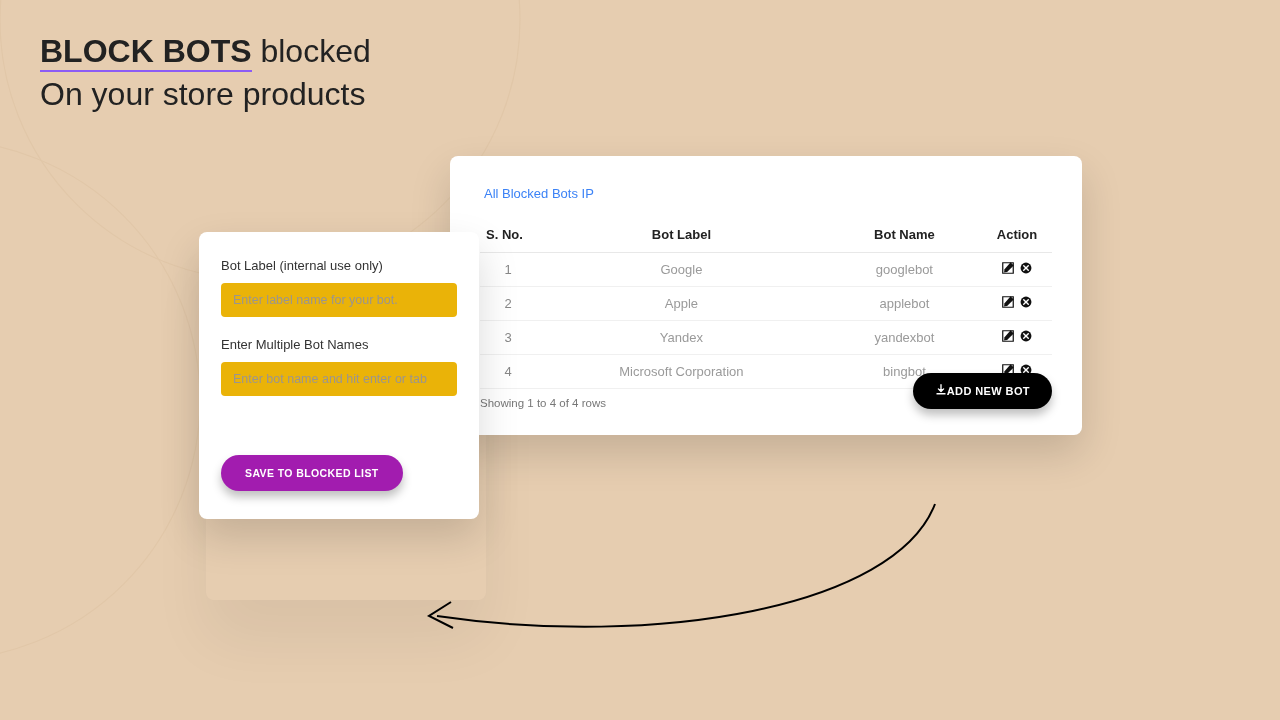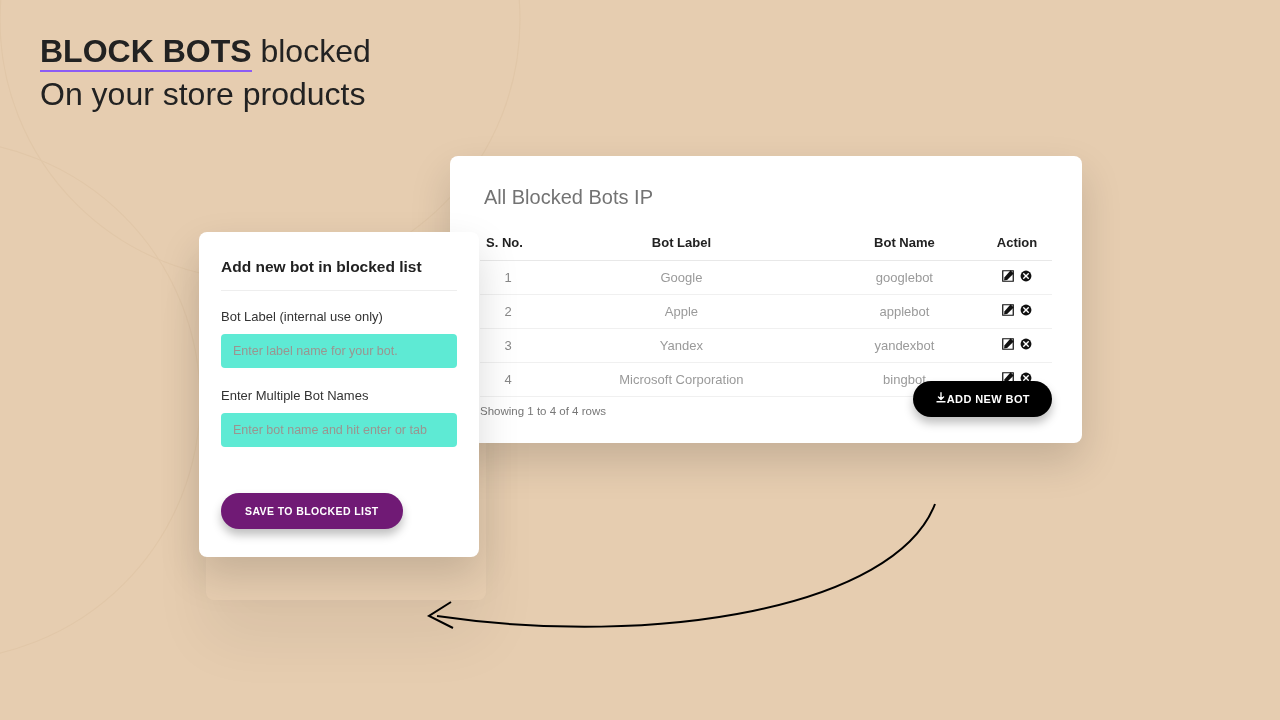--- a/index.html
+++ b/index.html
@@ -55,55 +55,56 @@
     margin-bottom: 18px;
   }
   .form-card label {
     display: block;
     font-size: 13px;
     color: #333;
     margin-bottom: 10px;
   }
   .form-card .input {
     width: 100%;
-    background: #5eead4;
+    background: #eab308;
     border: none;
     border-radius: 4px;
     padding: 10px 12px;
     font-size: 12.5px;
     color: #555;
     margin-bottom: 20px;
     outline: none;
   }
   .form-card .input::placeholder { color: #9a9590; }
   .save-btn {
-    background: #701a75;
+    background: #a21caf;
     color: #fff;
     border: none;
     border-radius: 999px;
     padding: 12px 24px;
     font-size: 10.5px;
     font-weight: 700;
     letter-spacing: 0.4px;
     cursor: pointer;
     box-shadow: 0 6px 10px rgba(0,0,0,0.25);
+    margin-top: 13px;
   }
 
   
   .list-card {
     position: absolute;
     left: 450px; top: 156px;
     width: 632px;
     padding: 30px 30px 26px 30px;
     z-index: 2;
   }
   .list-card h3 {
-    font-size: 20px;
+    font-size: 13px;
     font-weight: 500;
-    color: #737373;
+    color: #3b82f6;
     margin: 0 0 18px 4px;
   }
   table {
     width: 100%;
     border-collapse: collapse;
     font-size: 13px;
   }
   thead th {
     text-align: center;
     font-weight: 700;
@@ -273,21 +274,20 @@
           <path fill="#fff" d="M8 1v8M4.5 6.5 8 10l3.5-3.5" stroke="#fff" stroke-width="1.8" stroke-linecap="round" stroke-linejoin="round"></path>
           <path d="M2 12h12v2H2z" fill="#fff"></path>
         </svg>
     </span>
     <span>ADD NEW BOT</span>
   </button>
 </div>
 
 <div class="form-shadow"></div>
 <div class="card form-card">
-  <h3>Add new bot in blocked list</h3>
 
   <label>Bot Label (internal use only)</label>
   <input class="input" type="text" placeholder="Enter label name for your bot." style="">
 
   <label>Enter Multiple Bot Names</label>
   <input class="input" type="text" placeholder="Enter bot name and hit enter or tab" style="">
 
   <div style="height:26px"></div>
   <button class="save-btn">
     <span>SAVE TO BLOCKED LIST</span>

